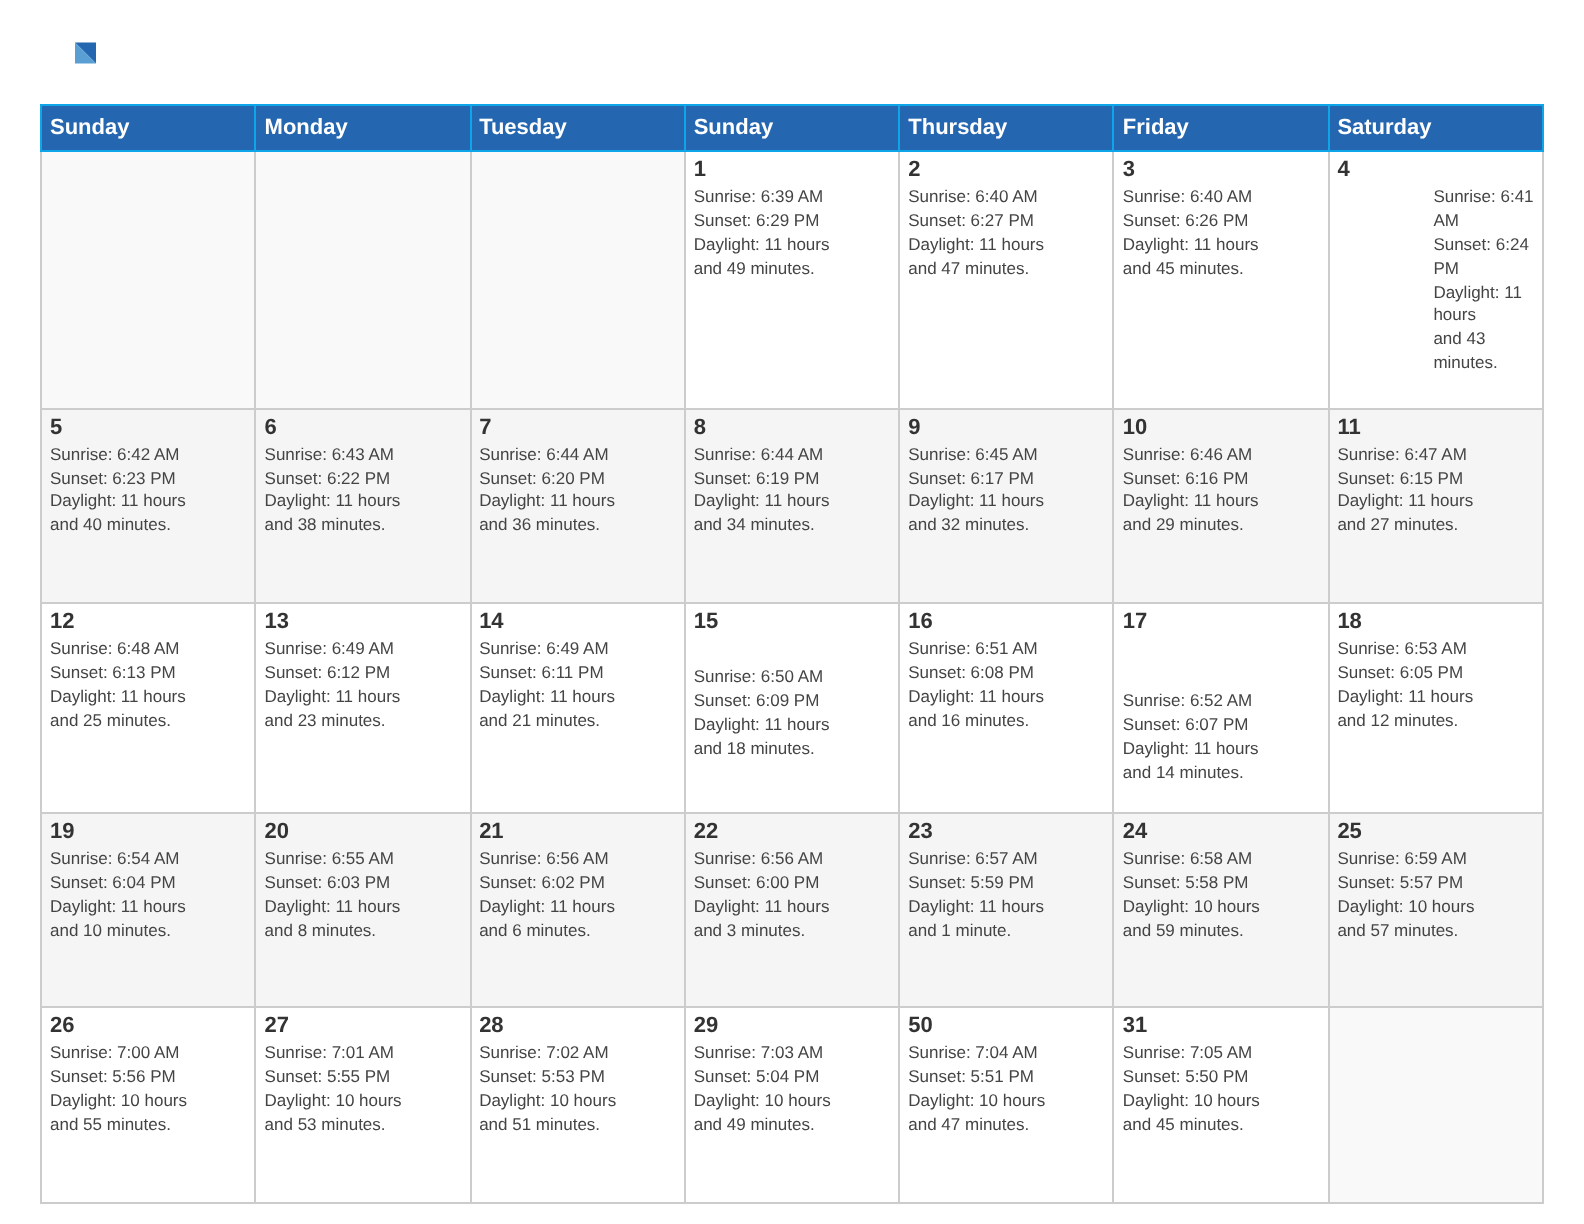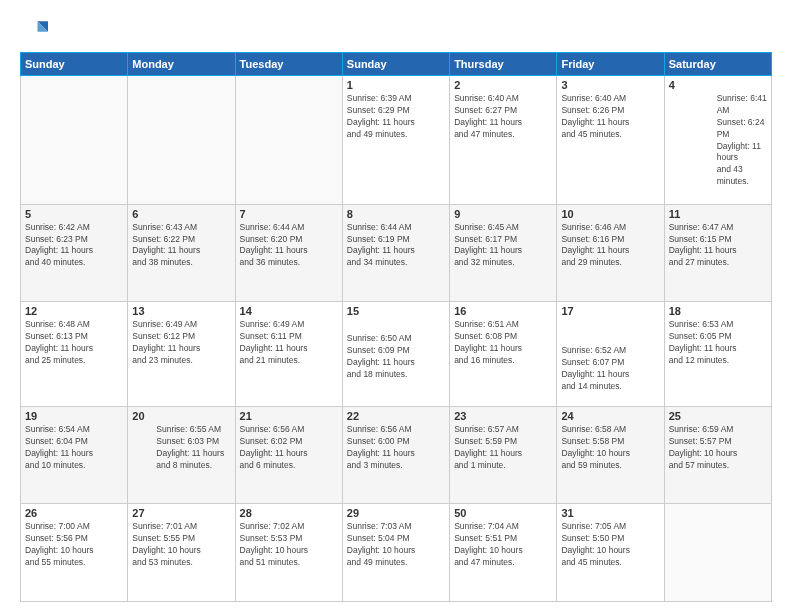--- a/index.html
+++ b/index.html
@@ -269,21 +269,21 @@
         <tr class="row-shade">
           <td>
             <span class="day-num">19</span>
             <div class="day-info" style="white-space: pre-line;">Sunrise: 6:54 AM
 Sunset: 6:04 PM
 Daylight: 11 hours
 and 10 minutes.</div>
           </td>
           <td>
             <span class="day-num">20</span>
-            <div class="day-info" style="white-space: pre-line; margin-left: 24px;">Sunrise: 6:55 AM
+            <div class="day-info" style="white-space: pre-line;">Sunrise: 6:55 AM
 Sunset: 6:03 PM
 Daylight: 11 hours
 and 8 minutes.</div>
           </td>
           <td>
             <span class="day-num">21</span>
             <div class="day-info" style="white-space: pre-line;">Sunrise: 6:56 AM
 Sunset: 6:02 PM
 Daylight: 11 hours
 and 6 minutes.</div>

